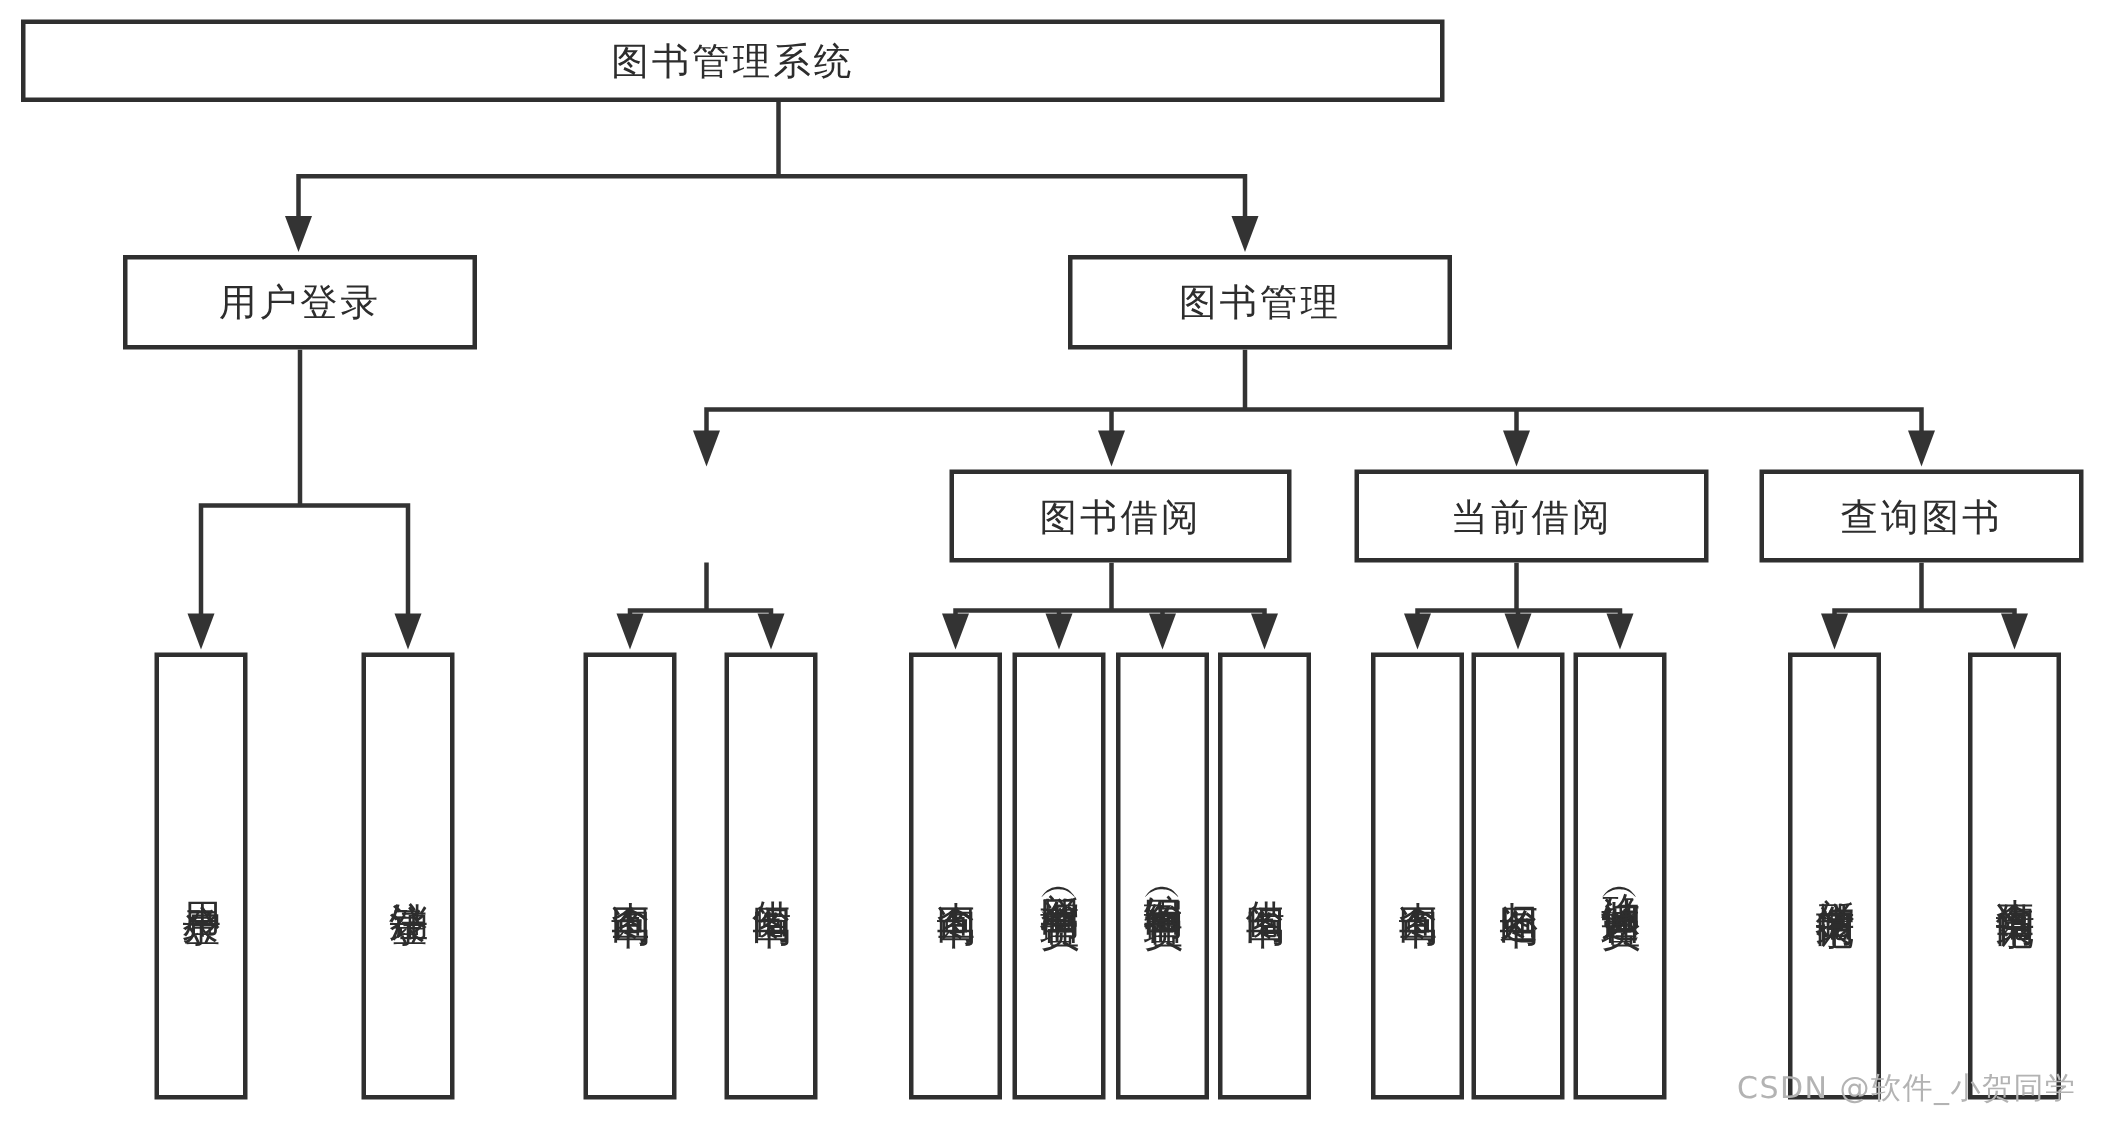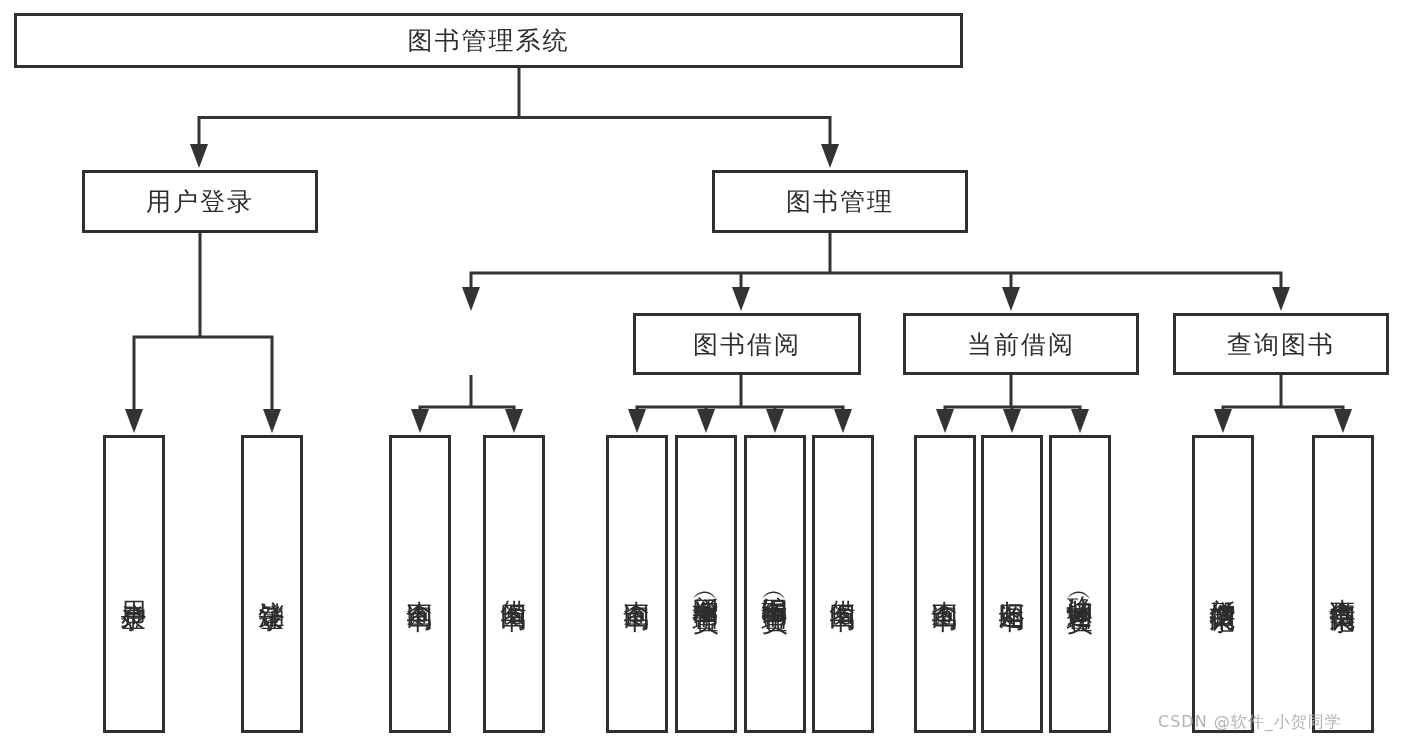--- a/index.html
+++ b/index.html
@@ -38,21 +38,21 @@
   .box.v{
     font-size:26px;
     letter-spacing:2px;
     writing-mode:vertical-rl;
     text-orientation:upright;
     line-height:1;
   }
   .watermark{
     position:absolute;
     left:1158px;top:712px;
-    font-size:16px;
+    font-size:20px;
     letter-spacing:1px;
     color:var(--watermark);
     z-index:3;
     white-space:nowrap;
   }
 </style>
 </head>
 <body>
 
 <div class="stage">

